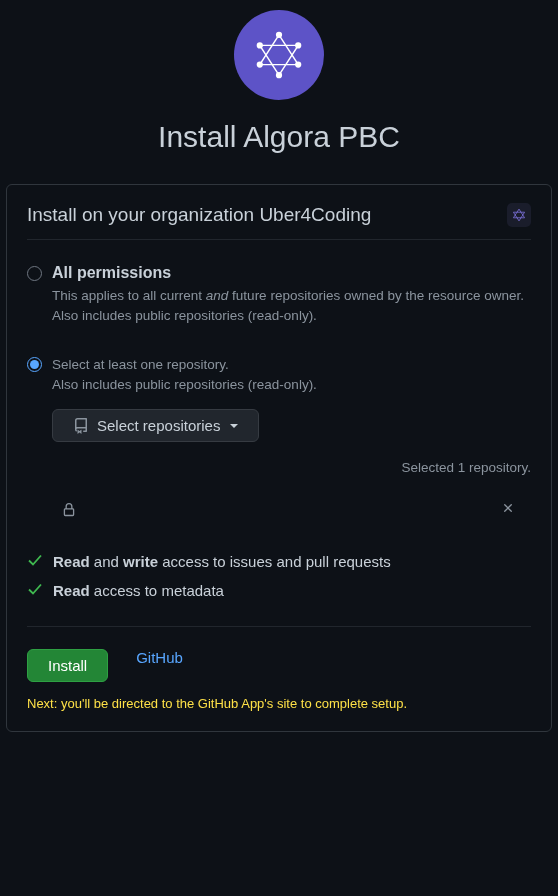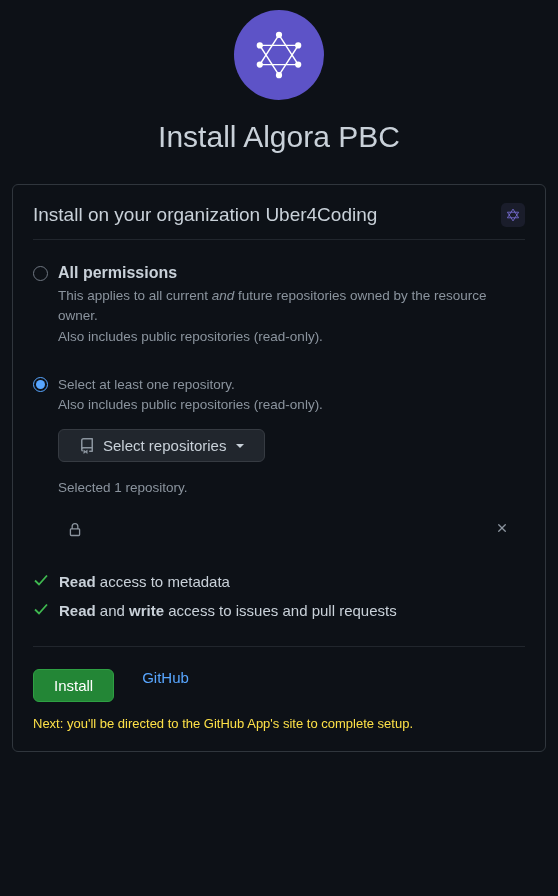--- a/index.html
+++ b/index.html
@@ -24,21 +24,21 @@
   .page-title {
     text-align: center;
     font-size: 30px;
     font-weight: 400;
     color: #c9d1d9;
     margin-bottom: 30px;
   }
   .card {
     border: 1px solid #30363d;
     border-radius: 6px;
-    margin: 0 12px;
+    margin: 0 6px;
     padding: 18px 20px 20px;
     background: #0d1117;
   }
   .install-on-row {
     display: flex;
     align-items: center;
     justify-content: space-between;
     padding-bottom: 12px;
     border-bottom: 1px solid #21262d;
   }
@@ -87,21 +87,21 @@
     gap: 8px;
     cursor: pointer;
   }
   .caret-down {
     width: 0; height: 0;
     border-left: 4px solid transparent;
     border-right: 4px solid transparent;
     border-top: 4px solid #c9d1d9;
     margin-left: 2px;
   }
-  .selected-count { font-size: 13.5px; color: #8b949e; margin-top: 18px; }
+  .selected-count { font-size: 13.5px; color: #8b949e; margin-top: 18px; text-align: right; }
   .repo-item {
     margin-top: 14px;
     margin-left: -2px;
     padding: 10px 12px;
     display: flex;
     align-items: center;
     justify-content: space-between;
   }
   .repo-left { display: flex; align-items: center; gap: 8px; color: #c9d1d9; font-size: 15px; }
   .repo-name b { font-weight: 600; }
@@ -214,31 +214,31 @@
 
 
   <div class="perm-list">
     <div class="perm-item">
       <span class="check">
         <svg width="16" height="16" viewBox="0 0 16 16" fill="none" stroke="#3fb950" stroke-width="1.8">
             <path d="M2 8.5 6 12.5 14 3.5"></path>
           </svg>
       </span>
       <span>
-        <b>Read</b><span> access to metadata</span>
+        <b>Read</b><span> and </span><b>write</b><span> access to issues and pull requests</span>
       </span>
     </div>
     <div class="perm-item">
       <span class="check">
         <svg width="16" height="16" viewBox="0 0 16 16" fill="none" stroke="#3fb950" stroke-width="1.8">
             <path d="M2 8.5 6 12.5 14 3.5"></path>
           </svg>
       </span>
       <span>
-        <b>Read</b><span> and </span><b>write</b><span> access to issues and pull requests</span>
+        <b>Read</b><span> access to metadata</span>
       </span>
     </div>
   </div>
 
   <div class="actions">
     <button class="install-btn">Install</button>
     <span class="cancel-link">GitHub</span>
   </div>
 
   <div class="next-text">Next: you'll be directed to the GitHub App's site to complete setup.</div>

